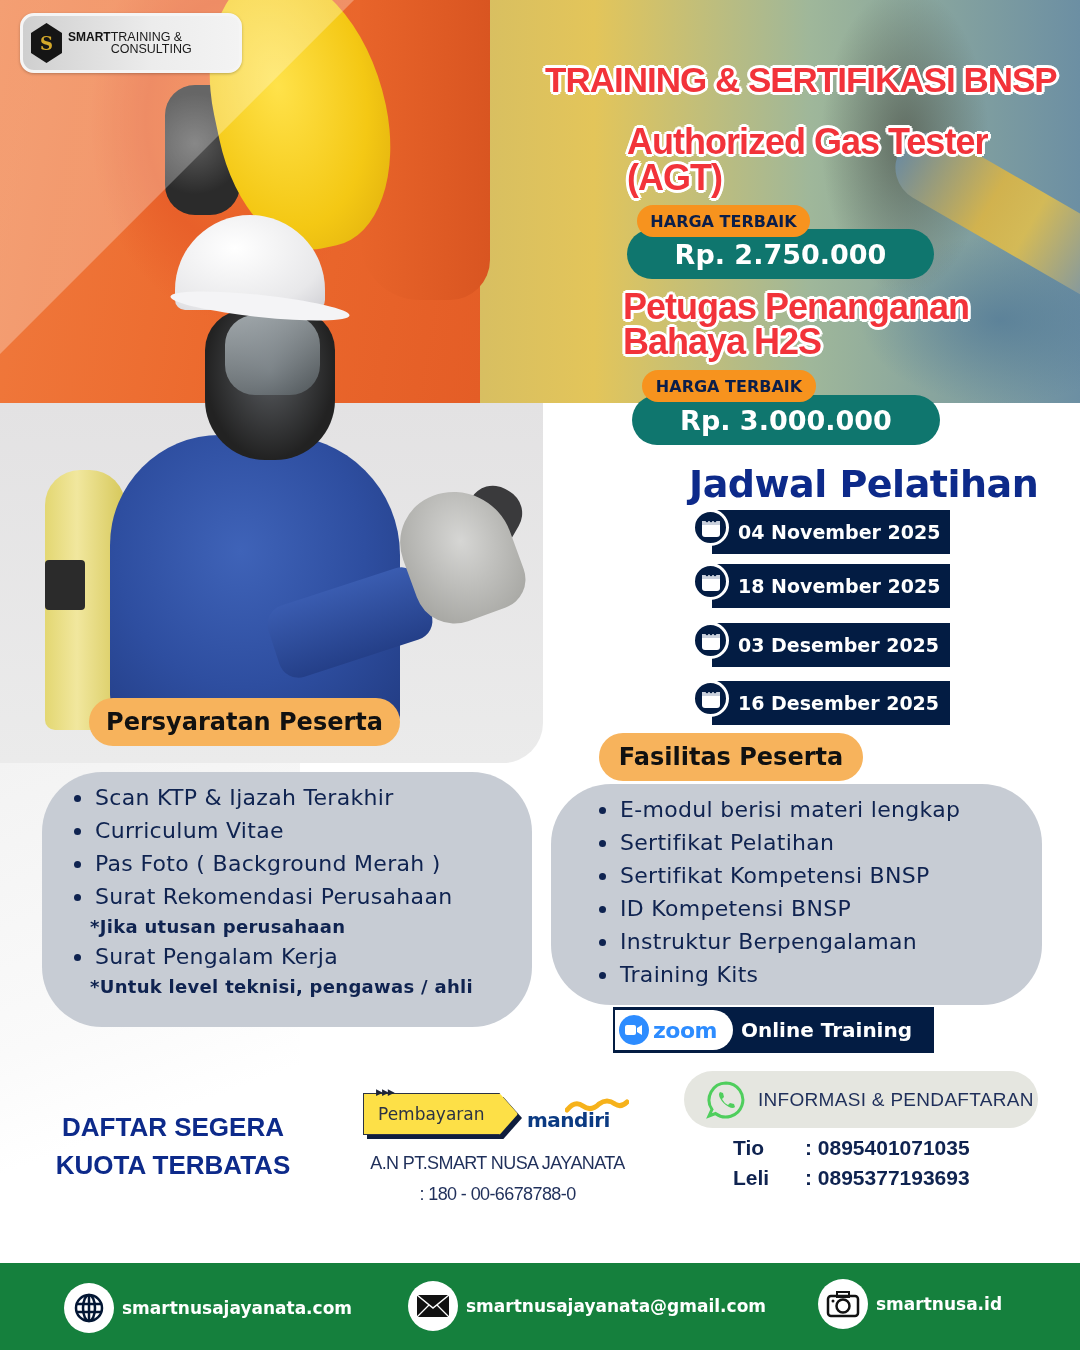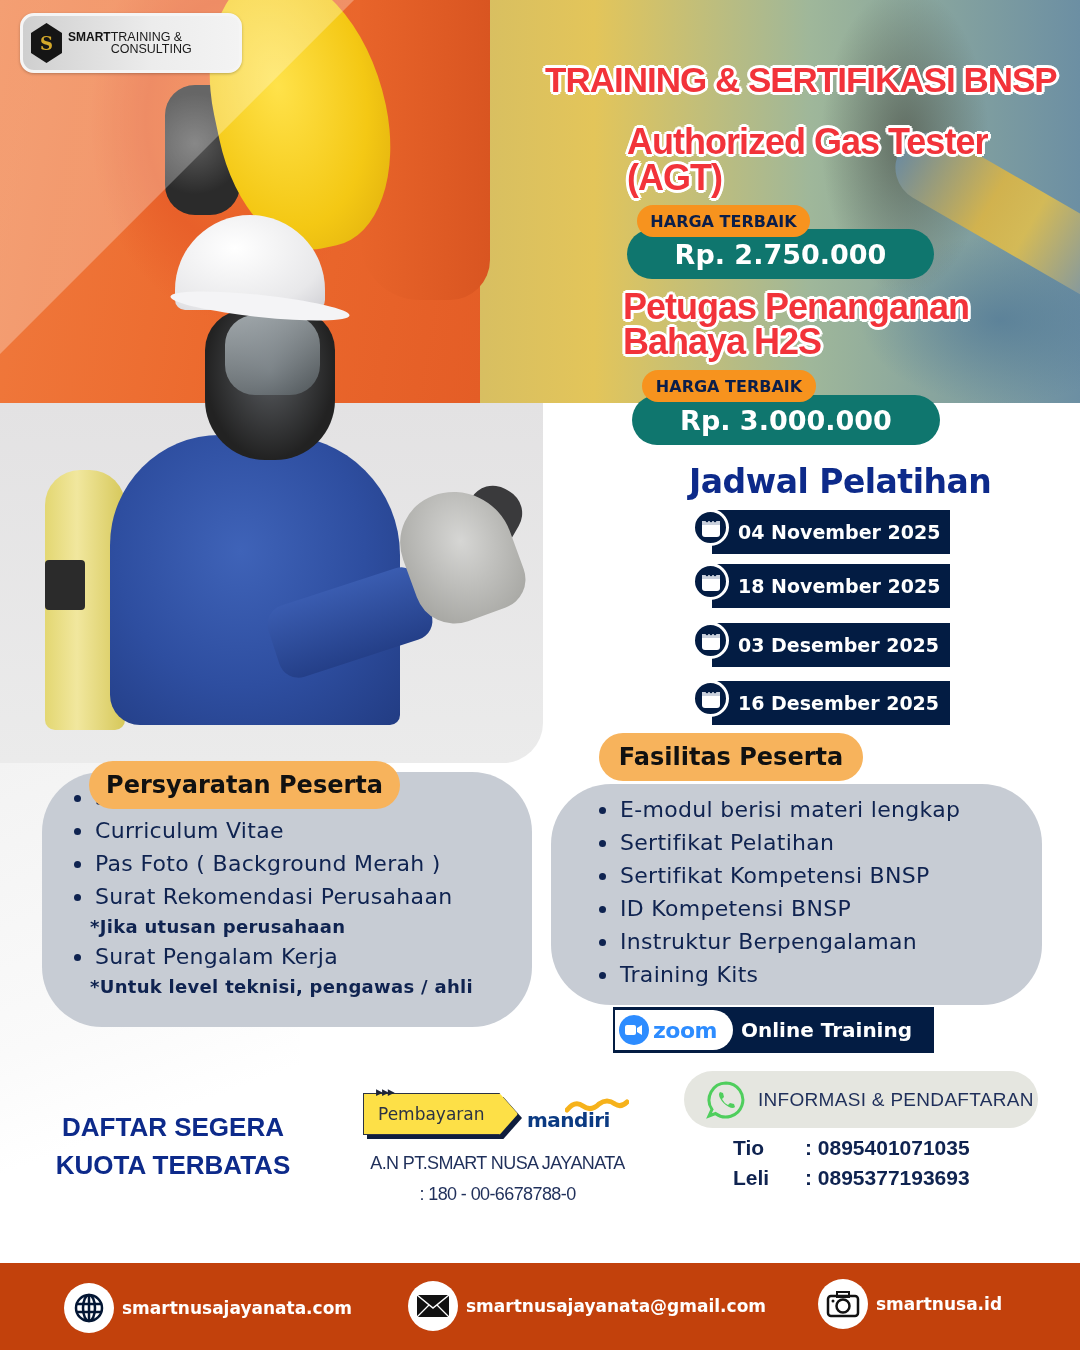--- a/index.html
+++ b/index.html
@@ -150,41 +150,41 @@
     position: absolute; height: 32px; background: #f7931e; border-radius: 16px;
     color: #0b1e4a; font-family: "DejaVu Sans", sans-serif; font-weight: bold; font-size: 16px;
     display: flex; align-items: center; justify-content: center; z-index: 2;
   }
   .tag-1 { left: 637px; top: 205px; width: 173px; }
   .tag-2 { left: 642px; top: 370px; width: 174px; }
 
   
   .schedule-title {
     position: absolute; left: 689px; top: 462px; font-family: "DejaVu Sans", sans-serif;
-    font-weight: bold; font-size: 33px; color: #0d2a8a; letter-spacing: -0.5px;
+    font-weight: bold; font-size: 38px; color: #0d2a8a; letter-spacing: -0.5px;
   }
   .date-row { position: absolute; left: 692px; width: 258px; height: 35px; }
   .date-bar {
     position: absolute; left: 20px; top: 0; width: 238px; height: 44px; background: #031c43;
     color: #fff; font-family: "DejaVu Sans", sans-serif; font-weight: bold; font-size: 19px;
     display: flex; align-items: center; padding-left: 26px;
   }
   .date-icon {
     position: absolute; left: 0; top: -1px; width: 37px; height: 37px; border-radius: 50%;
     background: #031c43; border: 3px solid #fff; display: flex; align-items: center; justify-content: center; z-index: 2;
   }
   .date-icon svg { width: 22px; height: 22px; }
 
   
   .section-tag {
     position: absolute; height: 48px; background: #f7b35c; border-radius: 24px;
     font-family: "DejaVu Sans", sans-serif; font-weight: bold; font-size: 24px; color: #111;
     display: flex; align-items: center; justify-content: center; z-index: 2;
   }
-  .req-tag { left: 89px; top: 761px; width: 311px; text-align: center; }
+  .req-tag { left: 89px; top: 698px; width: 311px; text-align: center; }
   .fac-tag { left: 599px; top: 733px; width: 264px; }
   .list-card {
     position: absolute; background: #c7ccd4; border-radius: 60px;
   }
   .req-card { left: 42px; top: 772px; width: 490px; height: 255px; }
   .fac-card { left: 551px; top: 784px; width: 491px; height: 221px; }
   .list { list-style: none; position: absolute; font-family: "DejaVu Sans", sans-serif; color: #0f2350; }
   .req-list { left: 72px; top: 781px; }
   .fac-list { left: 597px; top: 793px; }
   .list li { font-size: 22px; line-height: 33px; position: relative; padding-left: 23px; white-space: nowrap; letter-spacing: 0.3px; }
@@ -238,21 +238,21 @@
     position: absolute; left: 684px; top: 1071px; width: 354px; height: 57px; background: #e5e6e0;
     border-radius: 29px; display: flex; align-items: center; padding-left: 22px; gap: 12px;
   }
   .info-pill .label { font-family: "Liberation Sans", sans-serif; font-size: 19px; color: #1f2f5a; letter-spacing: 0.3px; }
   .contacts { position: absolute; left: 733px; top: 1133px; font-family: "Liberation Sans", sans-serif; font-weight: bold; font-size: 21px; color: #0f2350; }
   .contact-row { display: flex; height: 30px; align-items: center; }
   .contact-row .name { width: 72px; }
 
   
   .footer {
-    position: absolute; left: 0; top: 1263px; width: 1080px; height: 87px; background: #c2410c;
+    position: absolute; left: 0; top: 1263px; width: 1080px; height: 87px; background: #15803d;
     display: flex; align-items: center;
   }
   .foot-item { position: absolute; display: flex; align-items: center; gap: 8px; color: #fff;
     font-family: "DejaVu Sans", sans-serif; font-weight: bold; font-size: 17px; }
   .foot-icon { width: 50px; height: 50px; border-radius: 50%; background: #fff; display: flex; align-items: center; justify-content: center; }
   .fi-web { left: 64px; top: 20px; }
   .fi-mail { left: 408px; top: 18px; }
   .fi-ig { left: 818px; top: 16px; }
 </style>
 </head>

